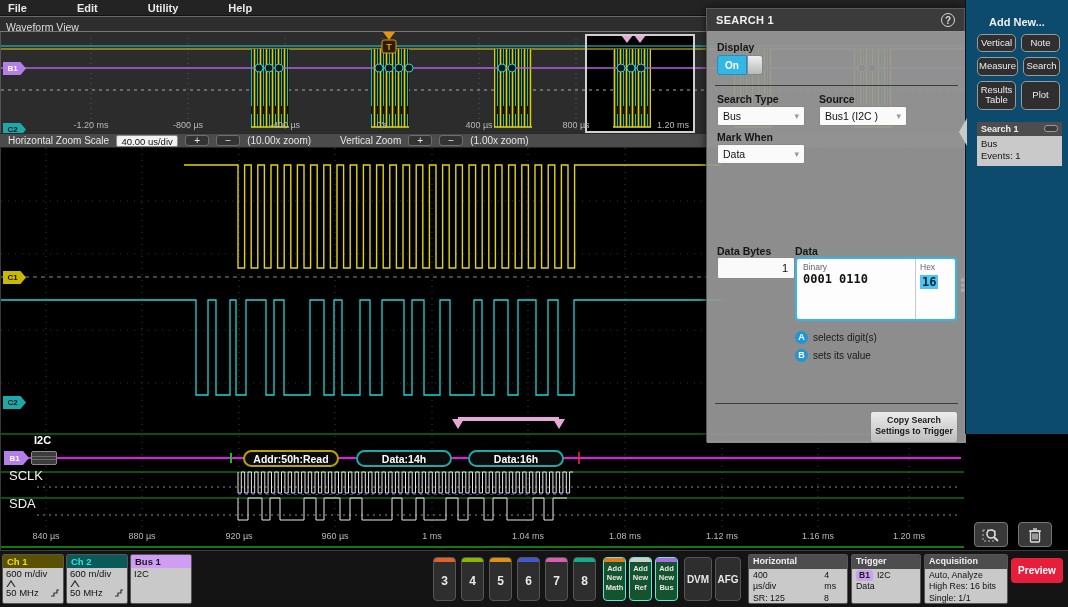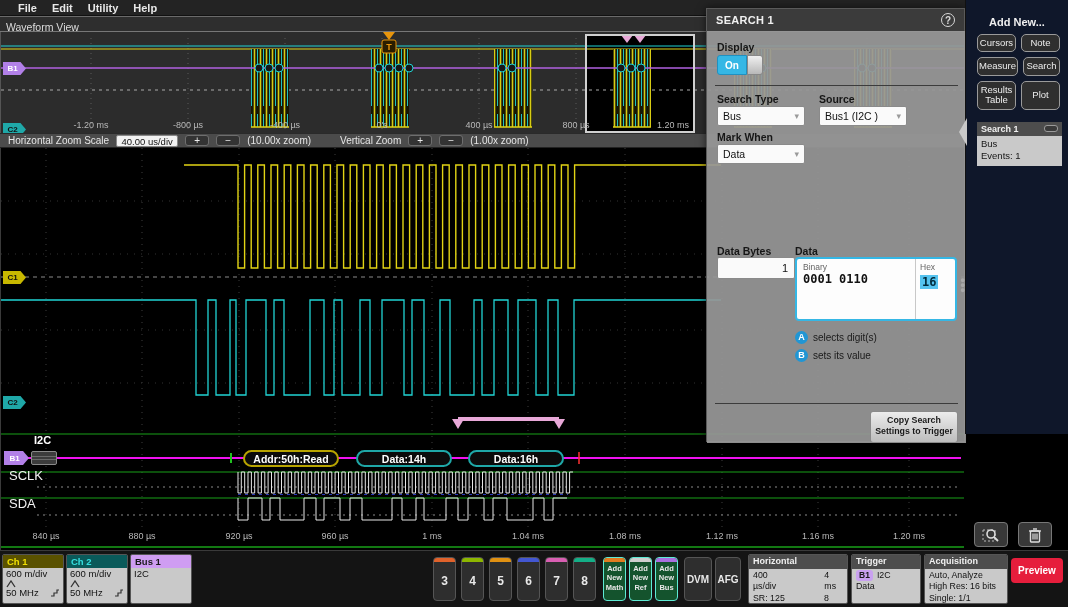--- a/index.html
+++ b/index.html
@@ -1,21 +1,21 @@
 <!DOCTYPE html>
 <html><head>
 <meta charset="utf-8">
 <style>
   html,body{margin:0;padding:0;background:#000;}
   *{box-sizing:border-box;font-family:"Liberation Sans",sans-serif;}
   #stage{position:relative;width:1068px;height:607px;background:#000;overflow:hidden;}
   .abs{position:absolute;}
 
   
-  .menubar{left:0;top:0;width:1068px;height:16px;background:#232323;display:flex;align-items:center;padding-left:18px;gap:15px;border-bottom:1px solid #111;}
+  .menubar{left:0;top:0;width:1068px;height:16px;background:#232323;display:flex;align-items:center;padding-left:8px;gap:50px;border-bottom:1px solid #111;}
   .menubar span{color:#e8e8e8;font-size:11px;font-weight:bold;cursor:default;}
   .wftab{left:0;top:16px;width:965px;height:16px;background:#2e2e2e;border-top:1px solid #6a6a6a;border-bottom:1px solid #777;}
   .wftab span{color:#ddd;font-size:10.5px;margin-left:6px;line-height:15px;display:inline-block;}
 
   
   .overview{left:0;top:32px;width:965px;height:101px;background:#2c2c2c;border-left:1px solid #555;}
   .overview svg{position:absolute;left:0;top:0;}
   .ov-label{position:absolute;top:88px;transform:translateX(-50%);color:#b8b8b8;font-size:9px;white-space:nowrap;}
 
   
@@ -54,21 +54,21 @@
   .dp-right{width:40px;border-left:1px solid #c8c8c8;padding:3px 4px;}
   .dp-cap{color:#666;font-size:8.5px;}
   .dp-val{color:#111;font-size:12px;font-weight:bold;font-family:"DejaVu Sans Mono",monospace;}
   .dp-hexval{display:inline-block;background:#55c3ef;color:#002a3a;font-size:12px;font-weight:bold;font-family:"DejaVu Sans Mono",monospace;padding:0 2px;}
   .hintrow{position:absolute;display:flex;align-items:center;gap:5px;}
   .hintkey{width:13px;height:13px;border-radius:50%;background:#2196d4;color:#fff;font-size:9px;font-weight:bold;text-align:center;line-height:13px;}
   .hinttxt{color:#1a1a1a;font-size:10px;}
   .copybtn{position:absolute;width:88px;height:32px;background:linear-gradient(#ececec,#bdbdbd);border:1px solid #8a8a8a;border-radius:3px;color:#1a1a1a;font-size:8.8px;font-weight:600;text-align:center;padding:3px 4px;line-height:1.3;cursor:pointer;}
 
   
-  .sidebar{left:965px;top:0;width:103px;height:434px;background:#0f172a;border-left:1px solid #111;}
+  .sidebar{left:965px;top:0;width:103px;height:434px;background:#0c4a6e;border-left:1px solid #111;}
   .sb-title{color:#f0f0f0;font-size:11px;font-weight:bold;text-align:center;margin-top:16px;}
   .sb-grid{display:flex;flex-direction:column;gap:5px;padding:6px 8px 0 11px;}
   .sb-row{display:flex;gap:5px;}
   .sbbtn{flex:1;background:#2f2f2f;border:1px solid #9a9a9a;border-radius:5px;color:#ececec;font-size:9.5px;text-align:center;padding:3px 1px;line-height:1.1;cursor:pointer;min-height:17px;display:flex;align-items:center;justify-content:center;}
   .sb-result{margin:12px 6px 0 11px;}
   .sb-res-head{background:#4d4d4d;height:14px;display:flex;align-items:center;justify-content:space-between;padding:0 4px;}
   .sb-res-head span{color:#f0f0f0;font-size:9px;font-weight:bold;}
   .sb-pill{width:14px;height:7px;border:1px solid #9a9a9a;border-radius:3px;background:#3a3a3a;}
   .sb-res-body{background:#c9c9c9;padding:2px 4px 4px 4px;}
   .sb-res-body div{color:#161616;font-size:9.5px;line-height:1.25;}
@@ -332,21 +332,21 @@
 
       <div class="divline" style="top:372px"></div>
       <div class="copybtn" style="left:163px;top:380px">Copy Search Settings to Trigger</div>
     </div>
   </div>
 
   <div class="abs sidebar">
     <div class="sb-title">Add New...</div>
     <div class="sb-grid">
       <div class="sb-row">
-        <div class="sbbtn">Cursors</div>
+        <div class="sbbtn">Vertical</div>
         <div class="sbbtn">Note</div>
       </div>
       <div class="sb-row">
         <div class="sbbtn">Measure</div>
         <div class="sbbtn">Search</div>
       </div>
       <div class="sb-row">
         <div class="sbbtn">Results Table</div>
         <div class="sbbtn">Plot</div>
       </div>

